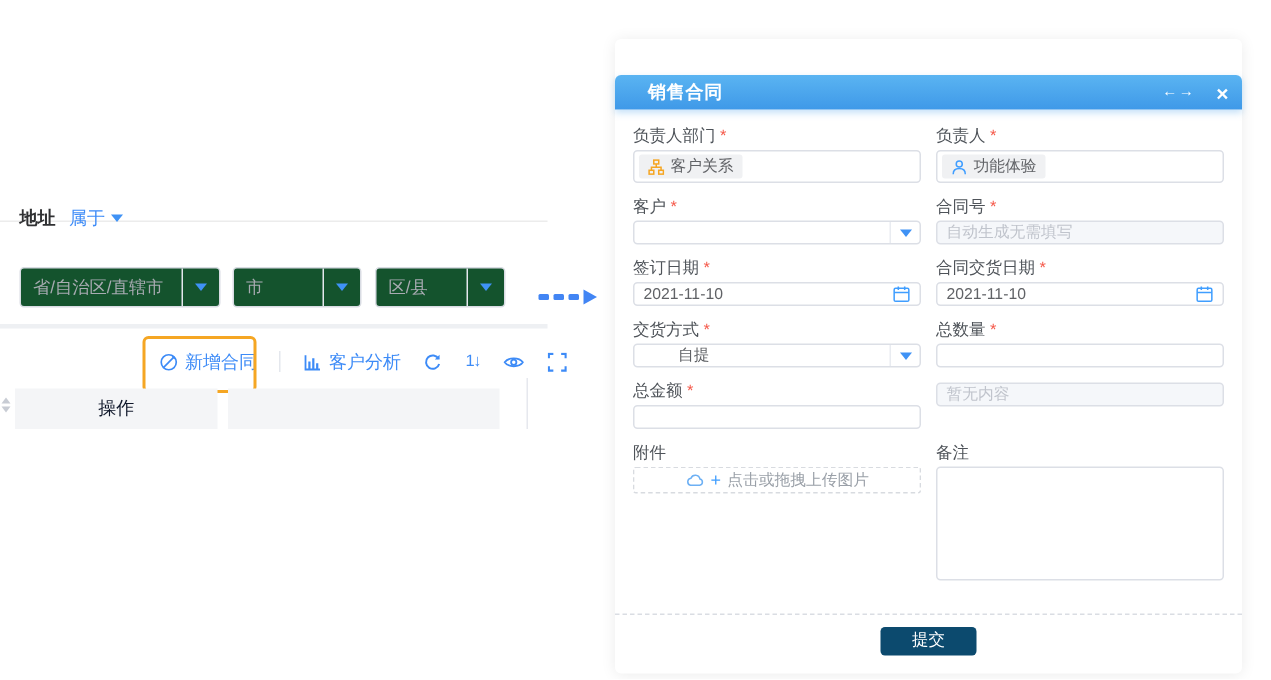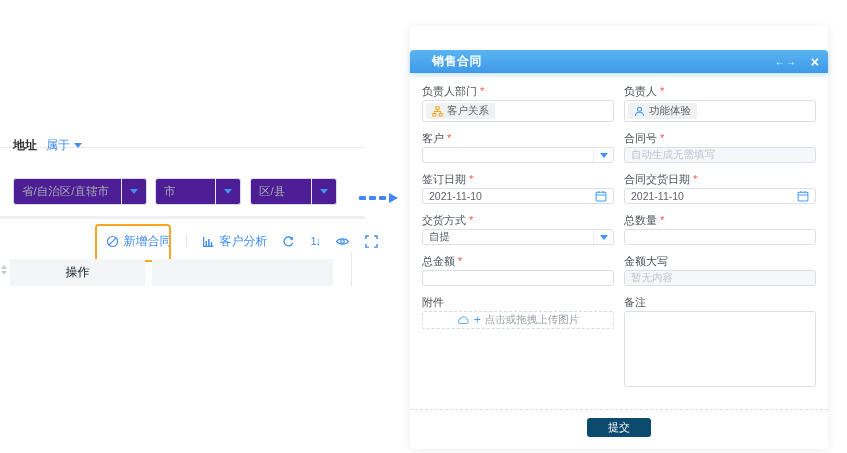--- a/index.html
+++ b/index.html
@@ -11,21 +11,21 @@
   .left-panel { position:absolute; left:0; top:0; width:400px; height:320px; }
   .hairline { position:absolute; left:0; top:147px; width:365px; height:1px; background:#ececec; }
   .section-divider { position:absolute; left:0; top:216px; width:365px; height:3px; background:#eef0f3; }
 
   .address-row { position:absolute; left:13px; top:137px; display:flex; align-items:center; gap:9px; font-size:12px; }
   .address-label { color:#303133; font-weight:700; }
   .address-op { color:#3d8bf7; display:inline-flex; align-items:center; gap:4px; cursor:pointer; }
   .tri { width:0; height:0; border-left:4.5px solid transparent; border-right:4.5px solid transparent; border-top:5.5px solid #3f92f5; display:inline-block; }
 
   .selects-row { position:absolute; left:0; top:178px; height:27px; }
-  .sel { position:absolute; top:0; height:27px; border:1px solid #d9dce3; border-radius:3px; background:#4c1d95; display:flex; align-items:center; cursor:pointer; }
+  .sel { position:absolute; top:0; height:27px; border:1px solid #d9dce3; border-radius:3px; background:#14532d; display:flex; align-items:center; cursor:pointer; }
   .sel .ph { flex:1; padding:0 8px; font-size:11.5px; color:#a8abb2; white-space:nowrap; overflow:hidden; }
   .sel .arr { width:25px; height:100%; border-left:1px solid #e4e7ed; display:flex; align-items:center; justify-content:center; }
   .sel1 { left:13px; width:134px; }
   .sel2 { left:155px; width:86px; }
   .sel3 { left:250px; width:87px; }
 
   .toolbar { position:absolute; left:16px; top:229px; width:362px; height:24px; display:flex; justify-content:flex-end; align-items:center; gap:15px; color:#3d8bf7; font-size:12px; }
   .tb-btn { display:inline-flex; align-items:center; gap:4px; cursor:pointer; white-space:nowrap; }
   .tb-sep { width:1px; height:14px; background:#e4e7ed; }
   .tb-icon { display:inline-flex; cursor:pointer; }
@@ -54,21 +54,21 @@
   .resize-glyph { color:#fff; font-size:10px; letter-spacing:1px; cursor:pointer; margin-right:14px; }
   .close-glyph { color:#fff; font-size:14px; line-height:1; cursor:pointer; font-weight:700; }
 
   .modal-body { padding:12px 12px 0; display:grid; grid-template-columns:192px 192px; column-gap:10px; row-gap:10px; align-items:start; }
   .field .lab { font-size:11px; color:#4e5359; line-height:12px; margin-bottom:3px; display:flex; gap:3px; }
   .req { color:#f5594a; font-style:normal; }
   .ctrl { border:1px solid #dcdfe6; border-radius:3px; background:#fff; height:16px; display:flex; align-items:center; font-size:10.5px; color:#606266; padding:0 6px; }
   .ctrl.tall { height:22px; padding:0 3px; }
   .ctrl.disabled { background:#f5f7fa; color:#c0c4cc; }
   .ctrl.select { padding:0; cursor:pointer; justify-content:space-between; }
-  .ctrl.select .val { padding:0 6px; flex:1; }
+  .ctrl.select .val { padding:0 6px; flex:1;margin-left:23px; }
   .ctrl.select .arr { width:20px; height:100%; border-left:1px solid #e9ecf1; display:flex; align-items:center; justify-content:center; }
   .ctrl.select .arr .tri { border-left-width:4px; border-right-width:4px; border-top-width:5px; }
   .ctrl.date { justify-content:space-between; cursor:pointer; }
   .ctrl input { border:none; outline:none; width:100%; height:100%; font-size:10.5px; color:#606266; font-family:inherit; background:transparent; }
   .tag { background:#f0f1f3; border-radius:2px; height:16px; display:inline-flex; align-items:center; gap:4px; padding:0 6px; font-size:10.5px; color:#606266; }
   .upload { border:1px dashed #d8dbe0; border-radius:2px; height:18px; display:flex; align-items:center; justify-content:center; gap:4px; font-size:10.5px; color:#9aa0a8; cursor:pointer; }
   .plus { color:#409eff; font-size:12px; line-height:1; }
   textarea.remark { width:100%; height:76px; border:1px solid #dcdfe6; border-radius:3px; resize:none; outline:none; font-family:inherit; font-size:10.5px; padding:4px 6px; color:#606266; display:block; }
 
   .dash-divider { border-top:1px dashed #dadde3; margin-top:22px; }
@@ -308,23 +308,20 @@
         <div class="lab">
           <span>总金额</span>
           <i class="req">*</i>
         </div>
         <div class="ctrl">
           <input value="" style="">
         </div>
       </div>
 
       <div class="field">
-        <div class="lab">
-          <span>金额大写</span>
-        </div>
         <div class="ctrl disabled">
           <span>暂无内容</span>
         </div>
       </div>
 
       <div class="field">
         <div class="lab">
           <span>附件</span>
         </div>
         <div class="upload">

